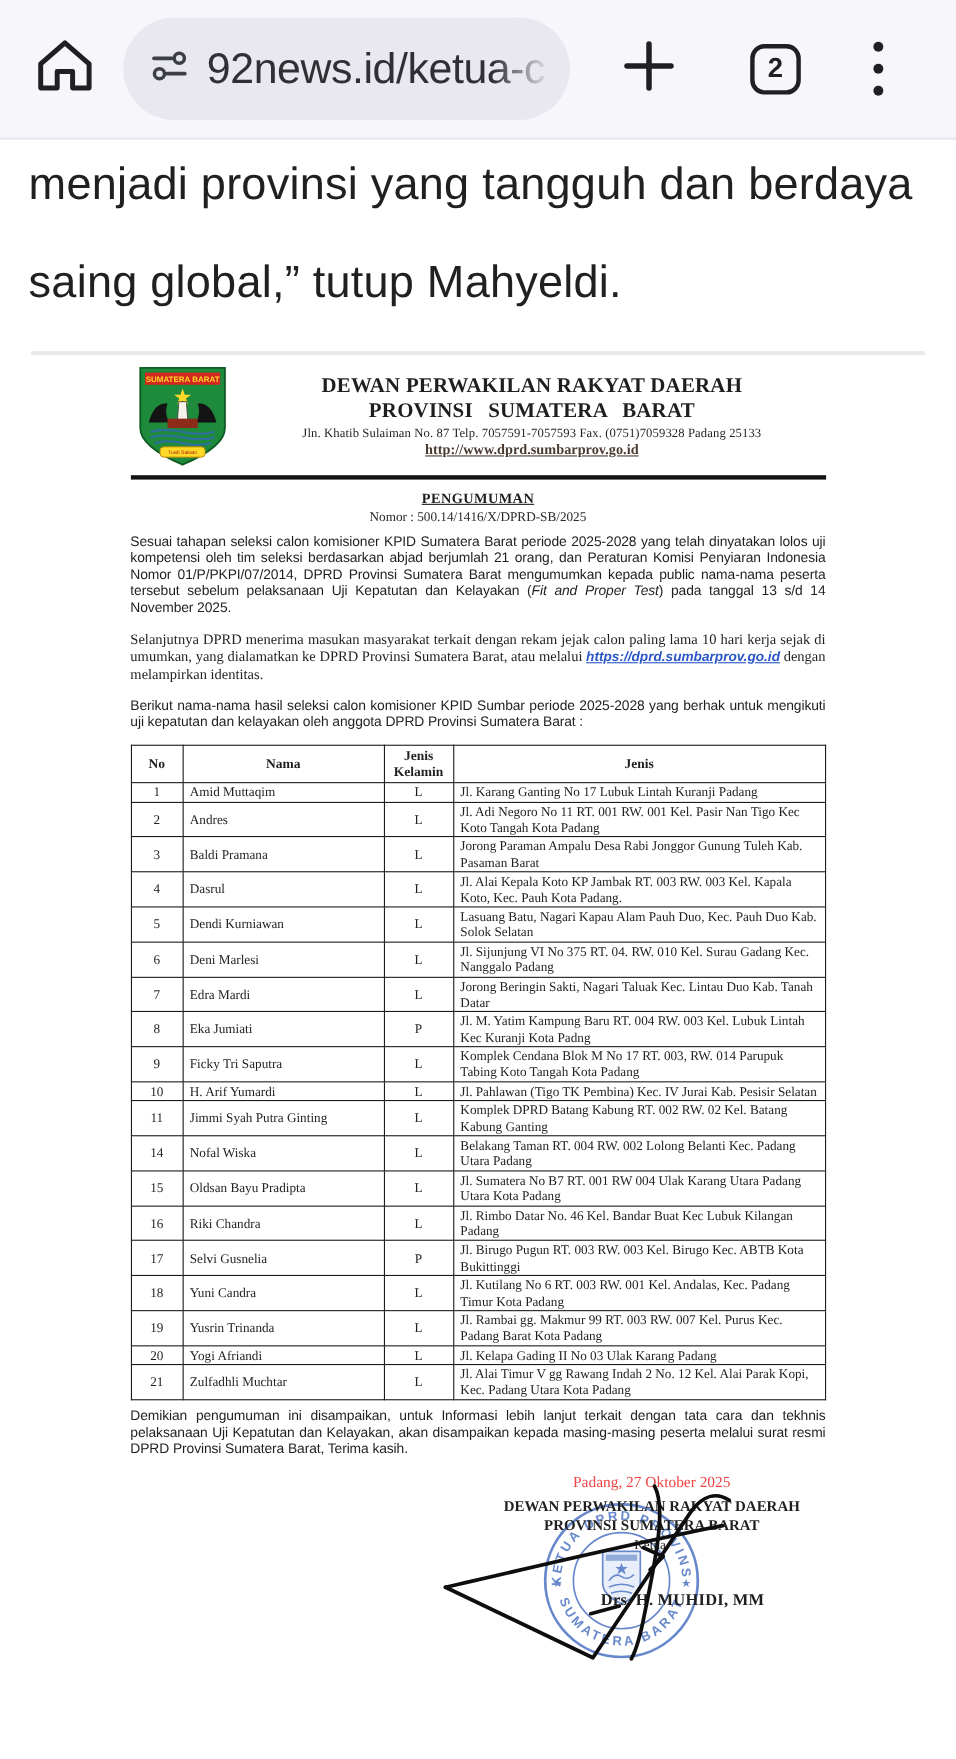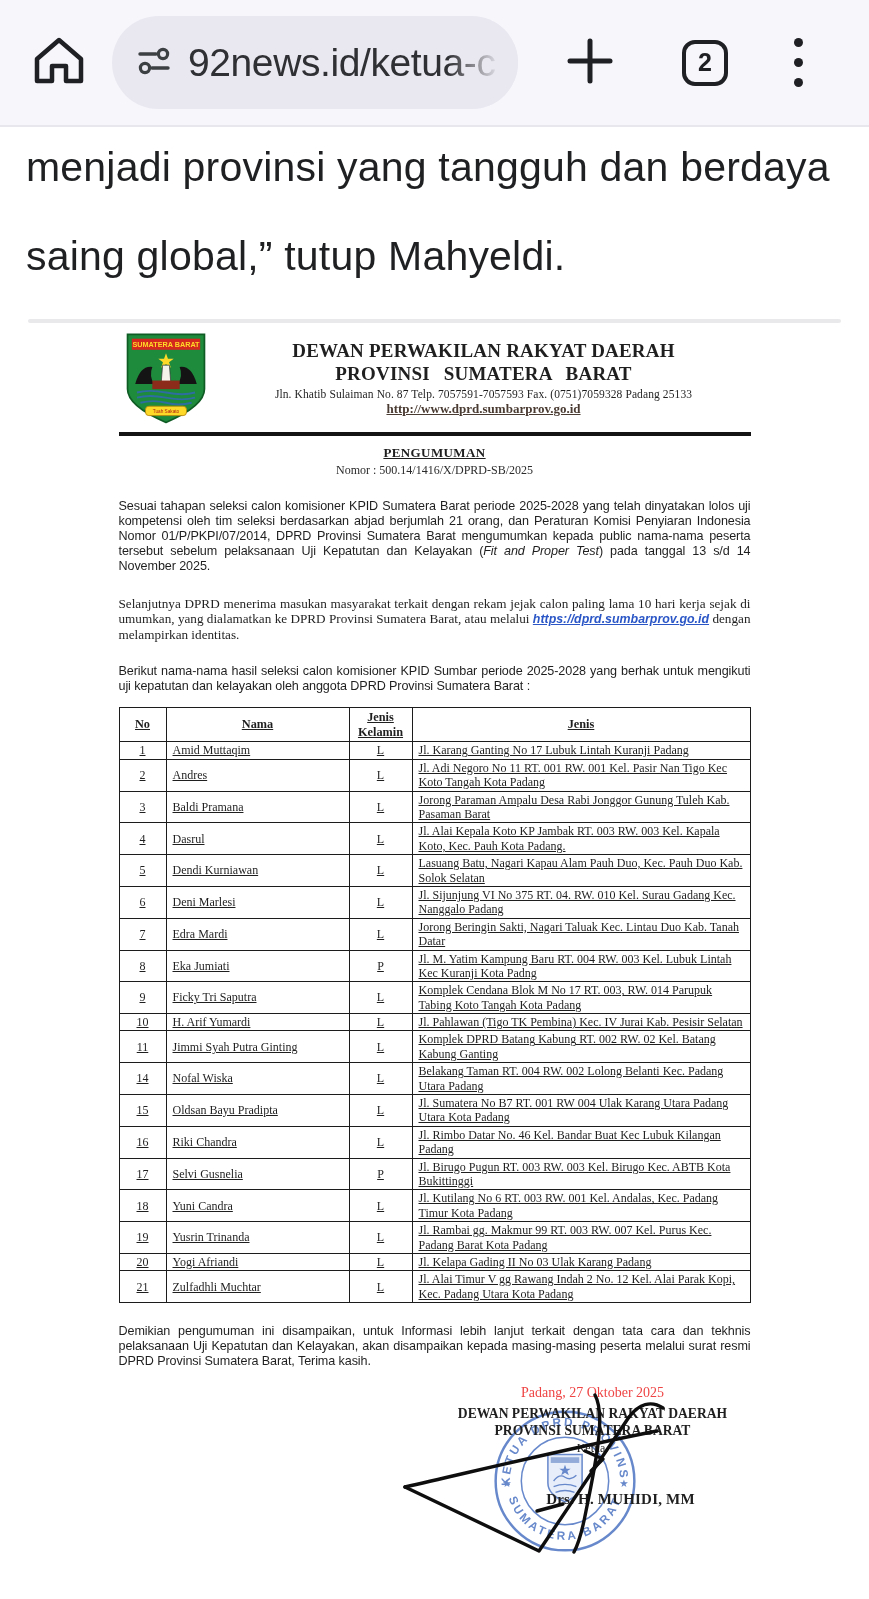--- a/index.html
+++ b/index.html
@@ -46,26 +46,26 @@
   .letterhead{display:flex;align-items:center;}
   .crest{width:94px;height:94px;flex:0 0 auto;}
   .lh-text{flex:1;text-align:center;padding-left:4px;}
   .lh-org1,.lh-org2{font-weight:bold;font-size:19px;line-height:1.22;letter-spacing:0.2px;}
   .lh-org2{word-spacing:9px;}
   .lh-addr{font-size:11.5px;margin-top:3px;letter-spacing:0.1px;font-family:Liberation Serif, serif;}
   .lh-web{font-size:13px;font-weight:bold;color:#4a3b32;text-decoration:underline;margin-top:1px;}
   .lh-rule{border-bottom:4px solid #141414;margin-top:7px;}
   .doc-title{text-align:center;font-weight:bold;text-decoration:underline;font-size:13px;margin-top:9px;letter-spacing:0.4px;}
   .doc-number{text-align:center;font-size:12px;margin-top:2px;color:#2a2a2a;}
-  .para{font-size:12.8px;line-height:1.2;text-align:justify;margin-top:21px;}
+  .para{font-size:12.8px;line-height:1.2;text-align:justify;margin-top:7px;}
   .para.sans{font-family:"Liberation Sans",sans-serif;font-size:12.6px;letter-spacing:-0.1px;}
   .para.serif{font-family:"Liberation Serif",serif;font-size:13.2px;}
   .fit-italic{font-style:italic;}
   .link-blue{color:#2a56c6;font-style:italic;font-weight:bold;text-decoration:underline;font-family:"Liberation Sans",sans-serif;font-size:12.4px;}
-  table.cand{border-collapse:collapse;width:100%;margin-top:9px;font-size:12px;line-height:1.2;table-layout:fixed;text-decoration:underline;}
+  table.cand{border-collapse:collapse;width:100%;margin-top:9px;font-size:12px;line-height:1.2;table-layout:fixed;}
   table.cand th,table.cand td{border:1.4px solid #1c1c1c;padding:1px 6px;vertical-align:middle;}
   table.cand th{font-size:12.3px;text-align:center;padding:2px 2px;}
   .c-no{width:42px;text-align:center;}
   .c-nama{width:178px;}
   .c-jk{width:58px;text-align:center;}
   .c-alamat{width:auto;}
   
   .sig-block{
     width:312px;margin:16px 2px 0 auto;position:relative;text-align:center;height:168px;
   }

